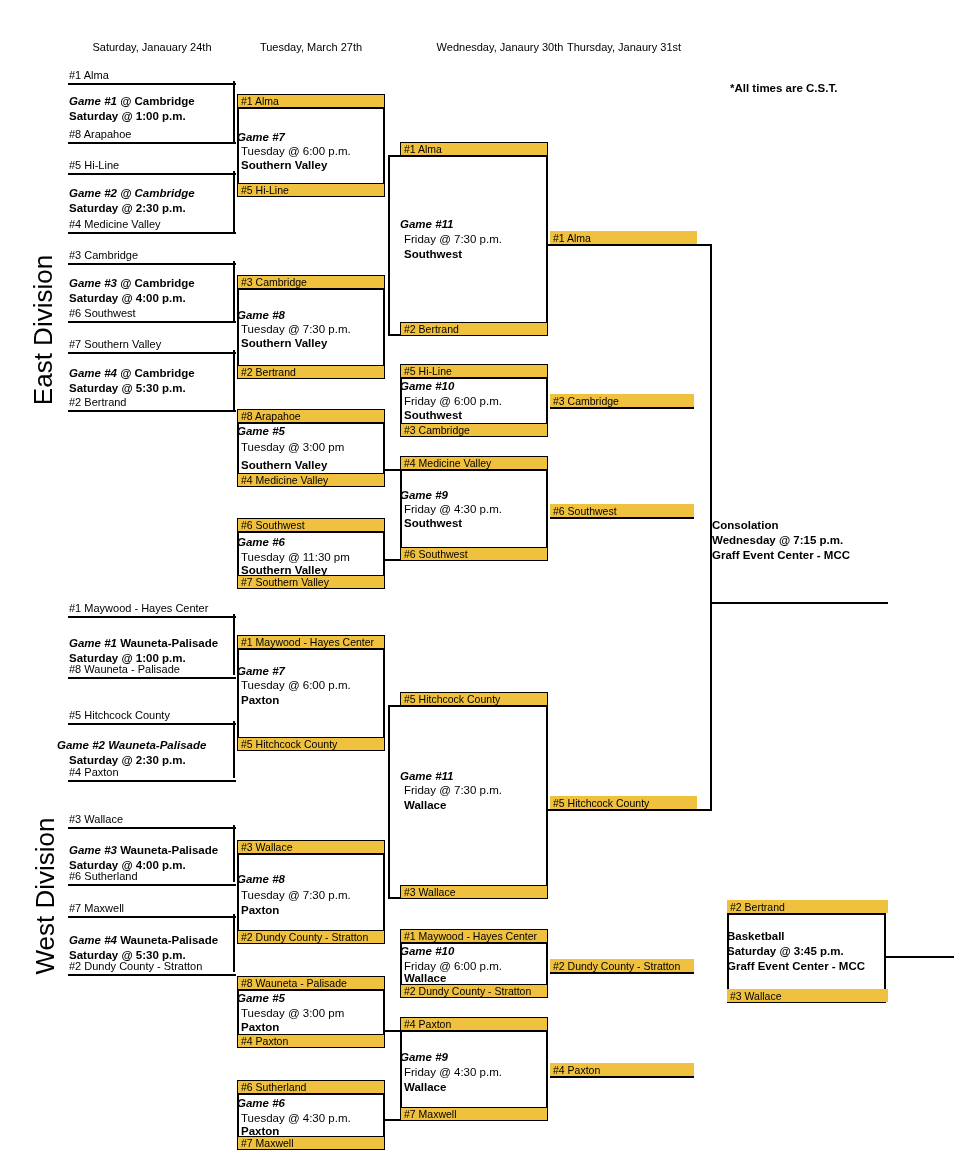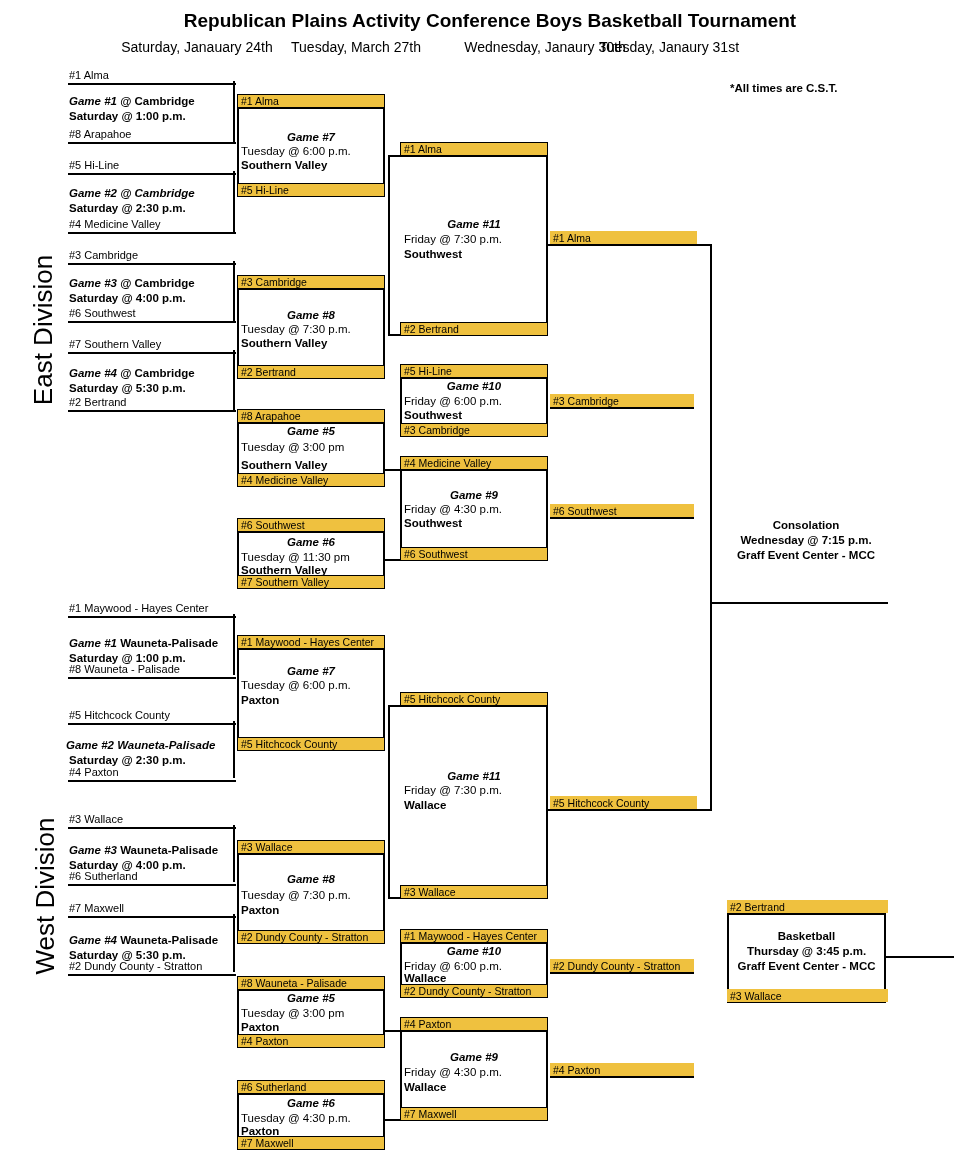--- a/index.html
+++ b/index.html
@@ -1,22 +1,22 @@
 <!DOCTYPE html>
 <html><head>
 <meta charset="utf-8">
 <style>
   html,body{margin:0;padding:0;background:#fff;}
   #stage{position:relative;width:980px;height:1176px;background:#fff;overflow:hidden;
          font-family:"Liberation Sans","DejaVu Sans",sans-serif;color:#000;}
   .t{position:absolute;font-size:11.5px;line-height:13px;white-space:nowrap;}
-  .s10{font-size:14px;margin-left:45px;}
+  .s10{font-size:11px;}
   .b{font-weight:bold;}
   .i{font-style:italic;}
-  .ctr{text-align:center;}
+  .ctr{text-align:left;}
   .cx{transform:translateX(-50%);}
   .title{position:absolute;left:0;top:10px;width:980px;text-align:center;font-size:19px;font-weight:bold;white-space:nowrap;}
   .seed{position:absolute;left:68px;width:167px;height:17px;border-bottom:2px solid #000;
         font-size:11px;line-height:12px;display:flex;align-items:flex-end;padding:0 0 2px 1px;box-sizing:content-box;white-space:nowrap;}
   .vline{position:absolute;width:2px;background:#000;}
   .hline{position:absolute;height:2px;background:#000;}
   .rect{position:absolute;border:2px solid #000;box-sizing:border-box;}
   .bar{position:absolute;width:148px;height:14px;background:#EFC13F;border:1.5px solid #000;
        box-sizing:border-box;font-size:10.5px;line-height:11px;display:flex;align-items:center;
        padding-left:3px;white-space:nowrap;}
@@ -27,25 +27,24 @@
   .barc{position:absolute;left:727px;width:158px;height:13px;background:#EFC13F;border:none;
         font-size:10.5px;display:flex;align-items:center;padding-left:3px;white-space:nowrap;}
   .division{position:absolute;width:170px;height:30px;text-align:center;font-size:26px;line-height:30px;
         transform:rotate(-90deg);white-space:nowrap;}
 </style>
 </head>
 <body>
 
 <div id="stage">
 
-  <div class="title">Republican Plains Activity Conference Boys Basketball Tournament</div>
   <div class="t s10 cx" style="left:152px;top:41px;">Saturday, Janauary 24th</div>
   <div class="t s10 cx" style="left:311px;top:41px;">Tuesday, March 27th</div>
   <div class="t s10 cx" style="left:500px;top:41px;">Wednesday, Janaury 30th</div>
-  <div class="t s10 cx" style="left:624px;top:41px;">Tuesday, Janaury 31st</div>
+  <div class="t s10 cx" style="left:624px;top:41px;">Thursday, Janaury 31st</div>
   <div class="t b" style="left:730px;top:82px;">*All times are C.S.T.</div>
 
   <div class="division" style="left:-42px;top:315px;">East Division</div>
   <div class="division" style="left:-40px;top:881px;">West Division</div>
 
   <div class="seed" style="top:64px;">#1 Alma</div>
   <div class="seed" style="top:123px;">#8 Arapahoe</div>
   <div class="vline" style="left:233px;top:81px;height:61px;"></div>
   <div class="t" style="left:69px;top:95px;"><span class="b i">Game #1</span> <span class="b">@ Cambridge</span></div>
   <div class="t b" style="left:69px;top:110px;">Saturday @ 1:00 p.m.</div>
@@ -132,21 +131,21 @@
 
   <div class="seed" style="top:597px;">#1 Maywood - Hayes Center</div>
   <div class="seed" style="top:658px;">#8 Wauneta - Palisade</div>
   <div class="vline" style="left:233px;top:614px;height:61px;"></div>
   <div class="t" style="left:69px;top:637px;"><span class="b i">Game #1</span> <span class="b">Wauneta-Palisade</span></div>
   <div class="t b" style="left:69px;top:652px;">Saturday @ 1:00 p.m.</div>
 
   <div class="seed" style="top:704px;">#5 Hitchcock County</div>
   <div class="seed" style="top:761px;">#4 Paxton</div>
   <div class="vline" style="left:233px;top:721px;height:57px;"></div>
-  <div class="t" style="left:66px;top:739px;text-align:center;"><span class="b i">Game #2</span> <span class="b i">Wauneta-Palisade</span></div>
+  <div class="t" style="left:57px;top:739px;text-align:center;"><span class="b i">Game #2</span> <span class="b i">Wauneta-Palisade</span></div>
   <div class="t b" style="left:69px;top:754px;">Saturday @ 2:30 p.m.</div>
 
   <div class="seed" style="top:808px;">#3 Wallace</div>
   <div class="seed" style="top:865px;">#6 Sutherland</div>
   <div class="vline" style="left:233px;top:825px;height:57px;"></div>
   <div class="t" style="left:69px;top:844px;"><span class="b i">Game #3</span> <span class="b">Wauneta-Palisade</span></div>
   <div class="t b" style="left:69px;top:859px;">Saturday @ 4:00 p.m.</div>
 
   <div class="seed" style="top:897px;">#7 Maxwell</div>
   <div class="seed" style="top:955px;">#2 Dundy County - Stratton</div>
@@ -207,17 +206,17 @@
   <div class="bar" style="left:400px;top:1107px;">#7 Maxwell</div>
   <div class="t b i ctr" style="left:400px;top:1051px;width:148px;">Game #9</div>
   <div class="t" style="left:404px;top:1066px;">Friday @ 4:30 p.m.</div>
   <div class="t b" style="left:404px;top:1081px;">Wallace</div>
   <div class="bar4" style="left:550px;top:1063px;">#4 Paxton</div>
 
   <div class="barc" style="top:900px;">#2 Bertrand</div>
   <div class="rect" style="left:727px;top:913px;width:159px;height:90px;"></div>
   <div class="barc" style="top:989px;">#3 Wallace</div>
   <div class="t b ctr" style="left:727px;top:930px;width:159px;">Basketball</div>
-  <div class="t b ctr" style="left:727px;top:945px;width:159px;">Thursday @ 3:45 p.m.</div>
+  <div class="t b ctr" style="left:727px;top:945px;width:159px;">Saturday @ 3:45 p.m.</div>
   <div class="t b ctr" style="left:727px;top:960px;width:159px;">Graff Event Center - MCC</div>
   <div class="hline" style="left:884px;top:956px;width:70px;"></div>
 
 </div>
 
 </body></html>

